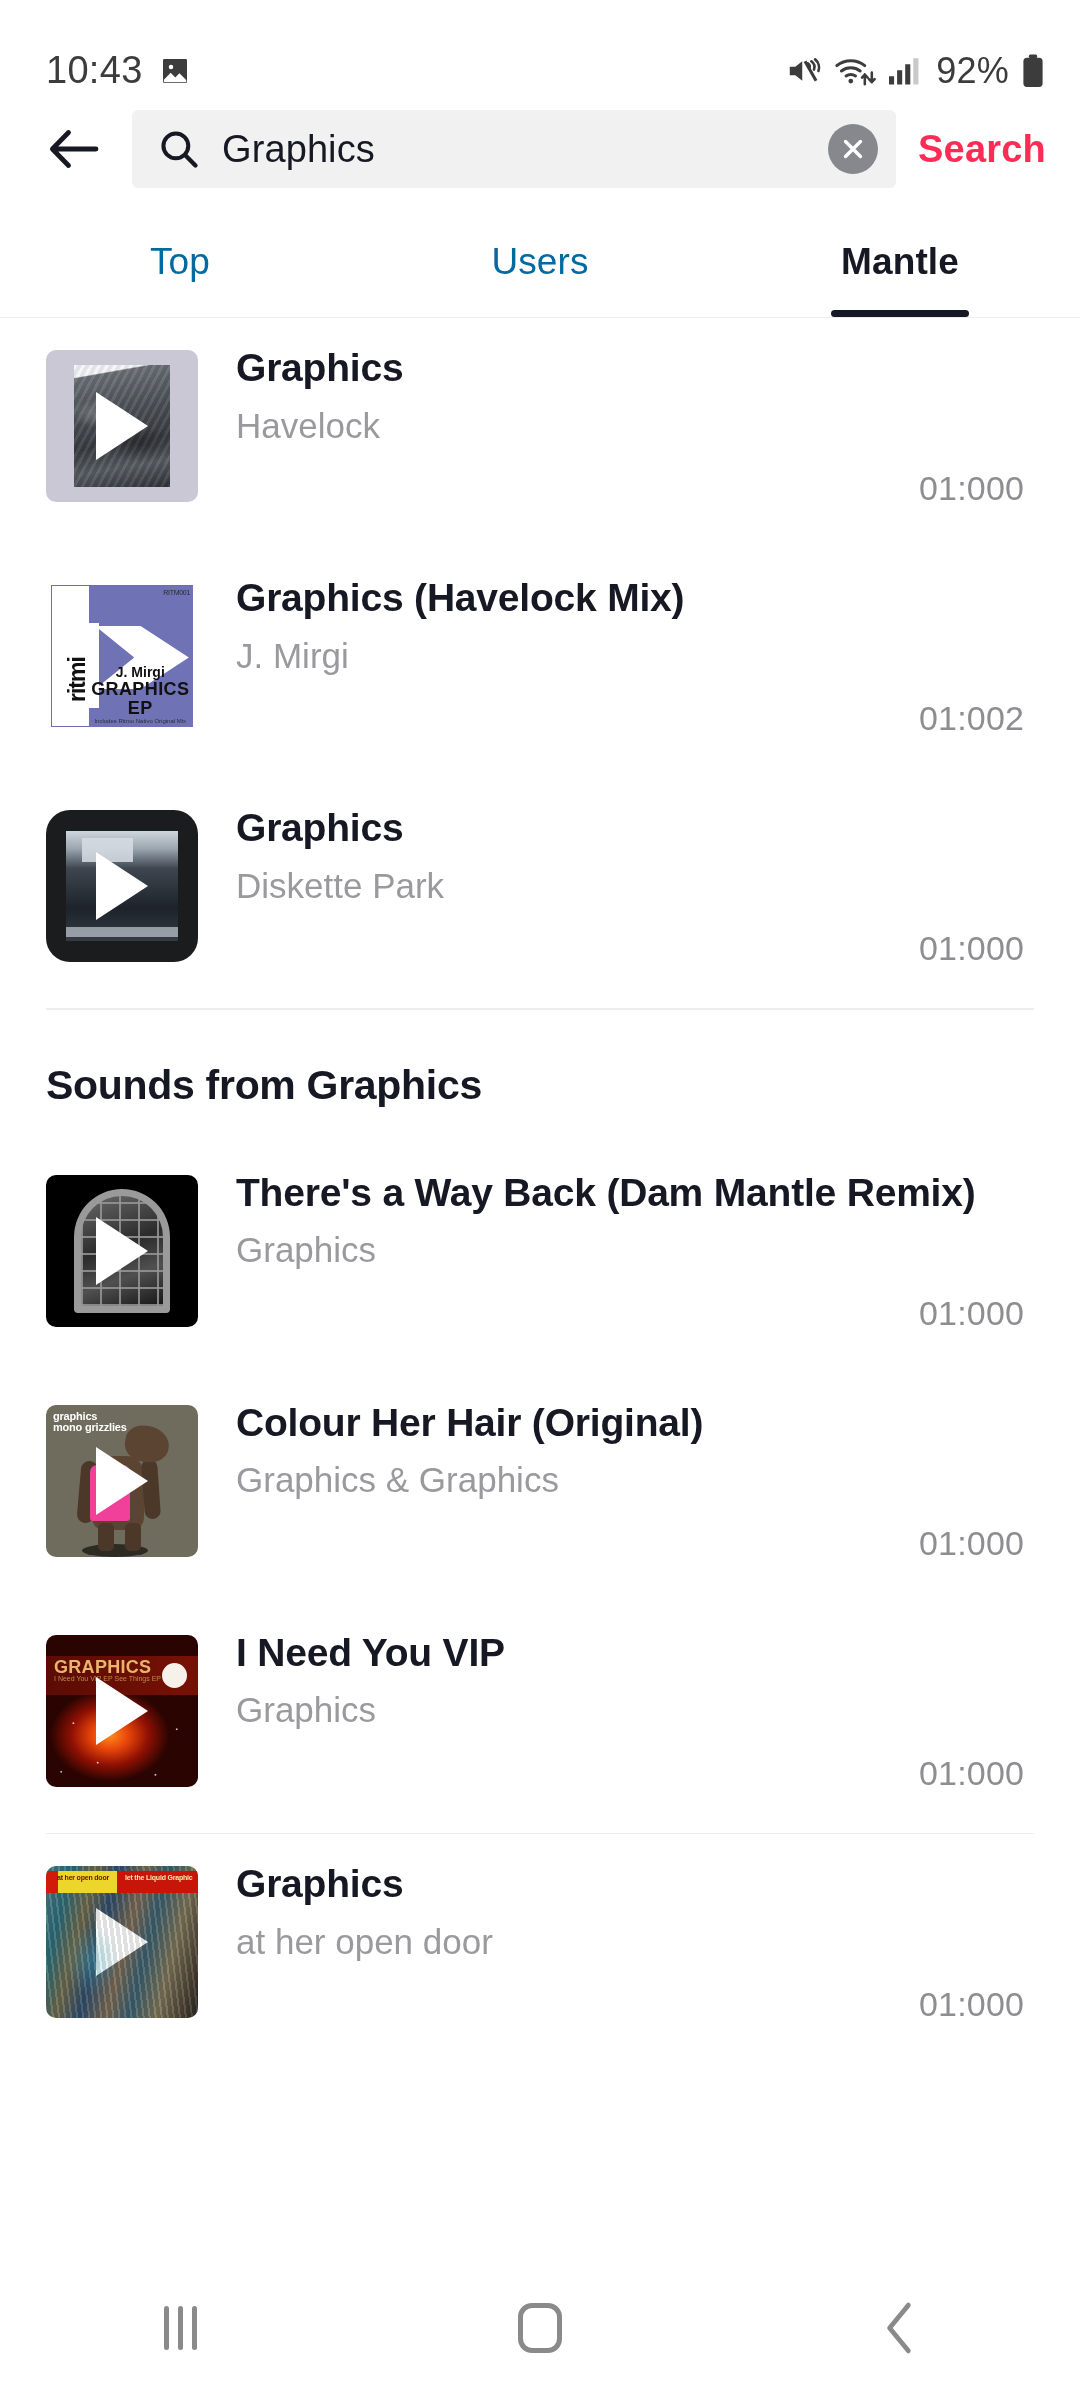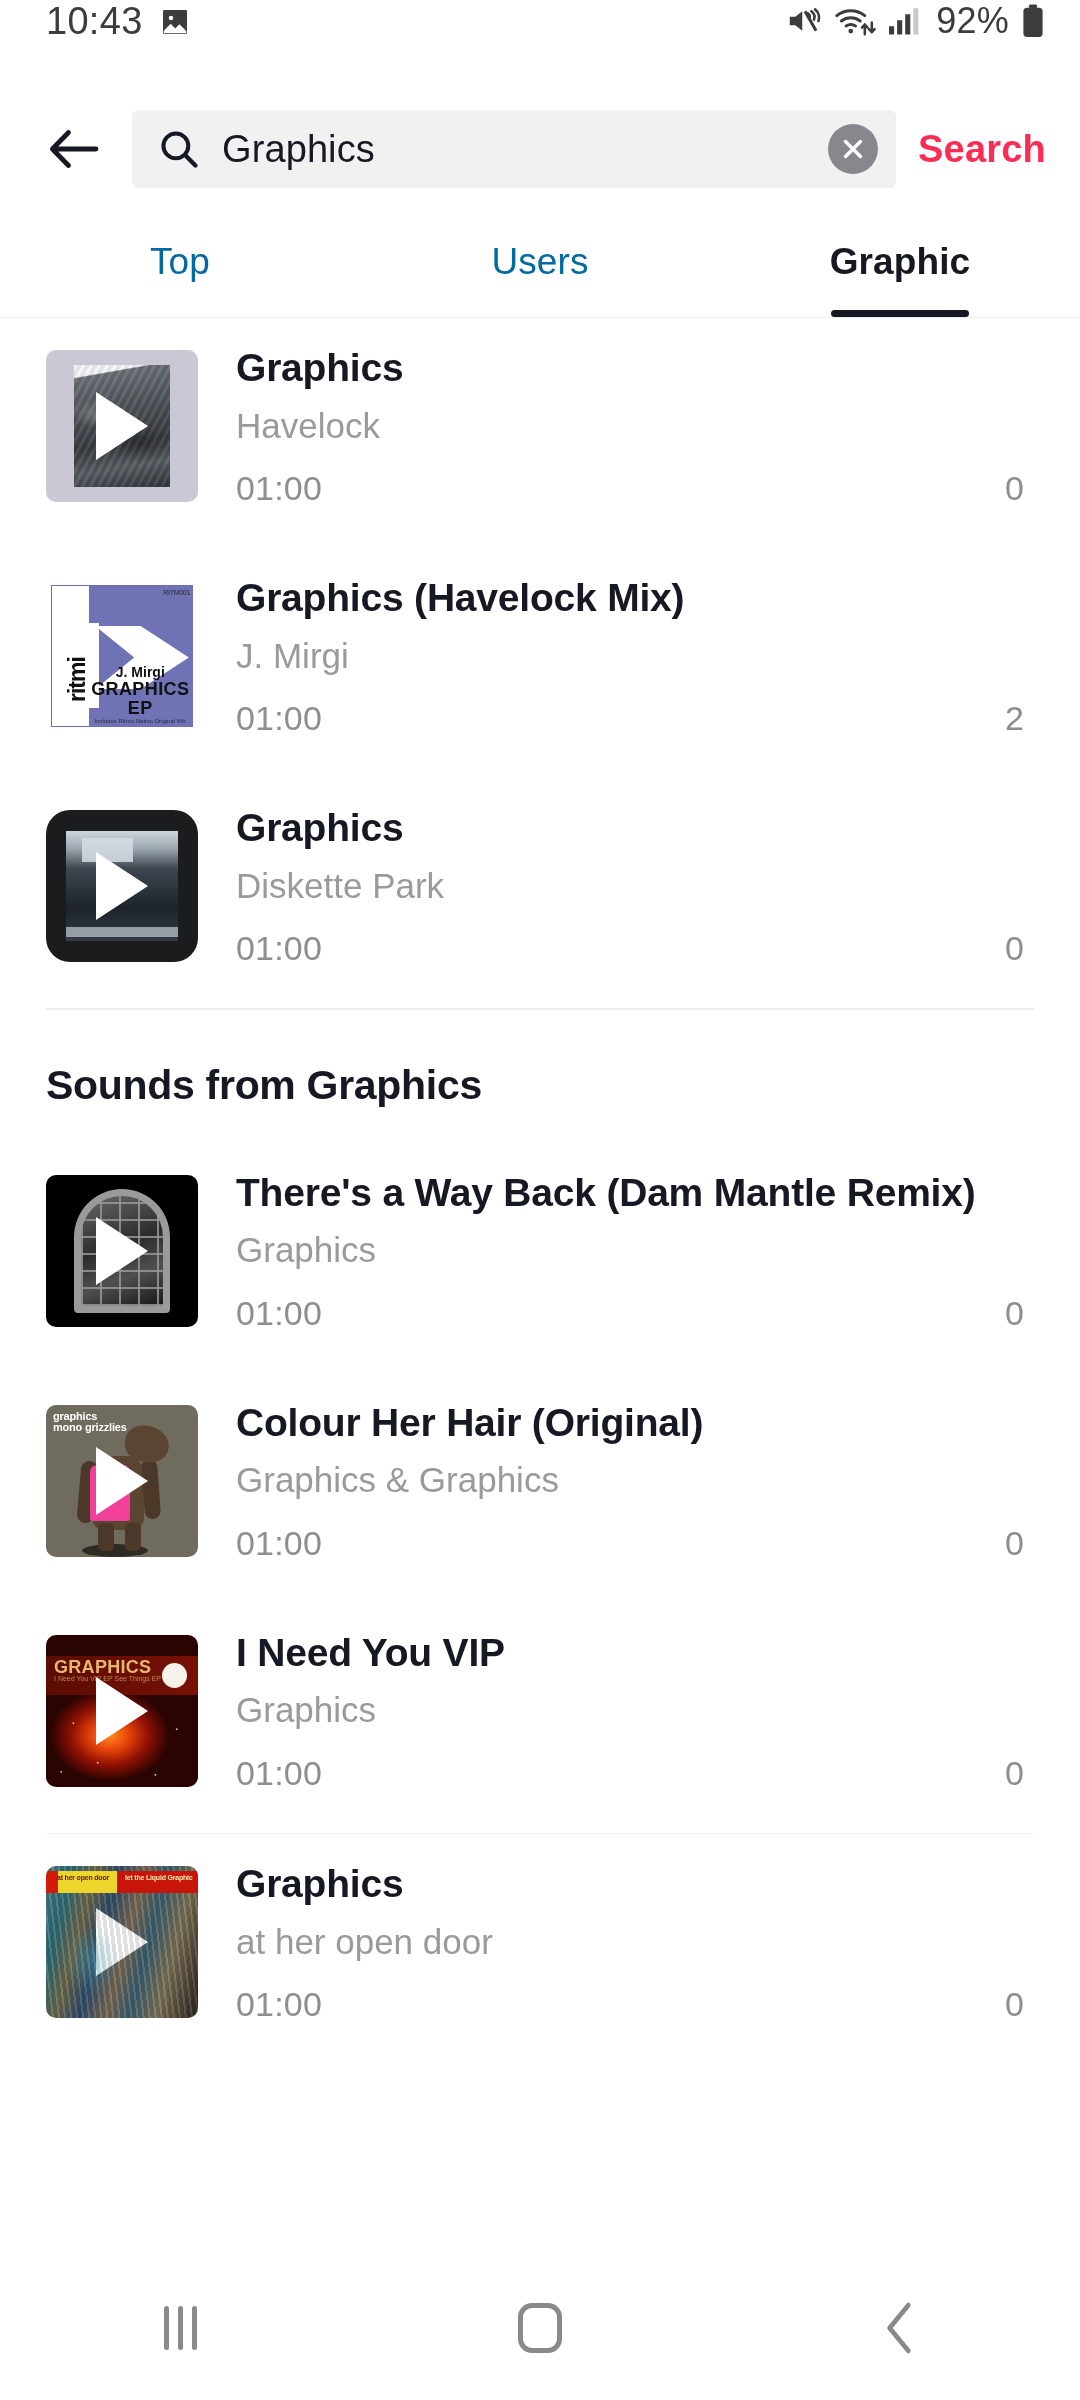--- a/index.html
+++ b/index.html
@@ -7,21 +7,21 @@
     width:1080px; height:2400px;
     background:#ffffff;
     font-family:"Liberation Sans", sans-serif;
     -webkit-font-smoothing:antialiased;
     overflow:hidden;
   }
   body { position:relative; }
 
   
   .statusbar {
-    height:92px; display:flex; align-items:flex-start;
+    height:92px; display:flex; align-items:flex-end;
     justify-content:space-between;
     padding:0 34px 0 46px;
   }
   .sb-left { display:flex; align-items:center; gap:16px; }
   .sb-time { font-size:38px; color:#3c3c3c; letter-spacing:0.3px; }
   .sb-right { display:flex; align-items:center; gap:11px; }
   .sb-pct { font-size:36px; color:#3c3c3c; margin-left:4px; letter-spacing:0.2px; }
 
   
   .searchbar {
@@ -97,21 +97,21 @@
   .row-title {
     font-size:39px; font-weight:bold; color:#161823;
     line-height:1.12; letter-spacing:-0.2px; white-space:nowrap;
   }
   .row-artist {
     font-size:35px; color:#9a9a9e; margin-top:17px;
     line-height:1.1; white-space:nowrap;
   }
   .row-meta {
     margin-top:24px; display:flex; align-items:center;
-    justify-content:space-between;
+    justify-content:flex-end;
   }
   .row-dur { font-size:34px; color:#8d8d92; letter-spacing:0.2px; }
   .row-count { font-size:34px; color:#8d8d92; padding-right:10px; }
 
   
   .art-havelock {
     background:#c9c8d4; display:flex; align-items:center;
     justify-content:center;
   }
   .art-havelock .inner {
@@ -400,21 +400,21 @@
         <path d="M3.4 3.4L12.6 12.6M12.6 3.4L3.4 12.6" stroke="#ffffff" stroke-width="2.1" stroke-linecap="round"></path>
       </svg>
     </span>
   </div>
   <div class="search-action">Search</div>
 </div>
 
 <div class="tabs">
   <div class="tab">Top</div>
   <div class="tab">Users</div>
-  <div class="tab active">Graphic</div>
+  <div class="tab active">Mantle</div>
 </div>
 
 <div class="content">
 
   <div class="sound-row">
     <div class="thumb art-havelock">
       <div class="inner"></div>
       <span class="play-tri"></span>
     </div>
     <div class="row-body">

